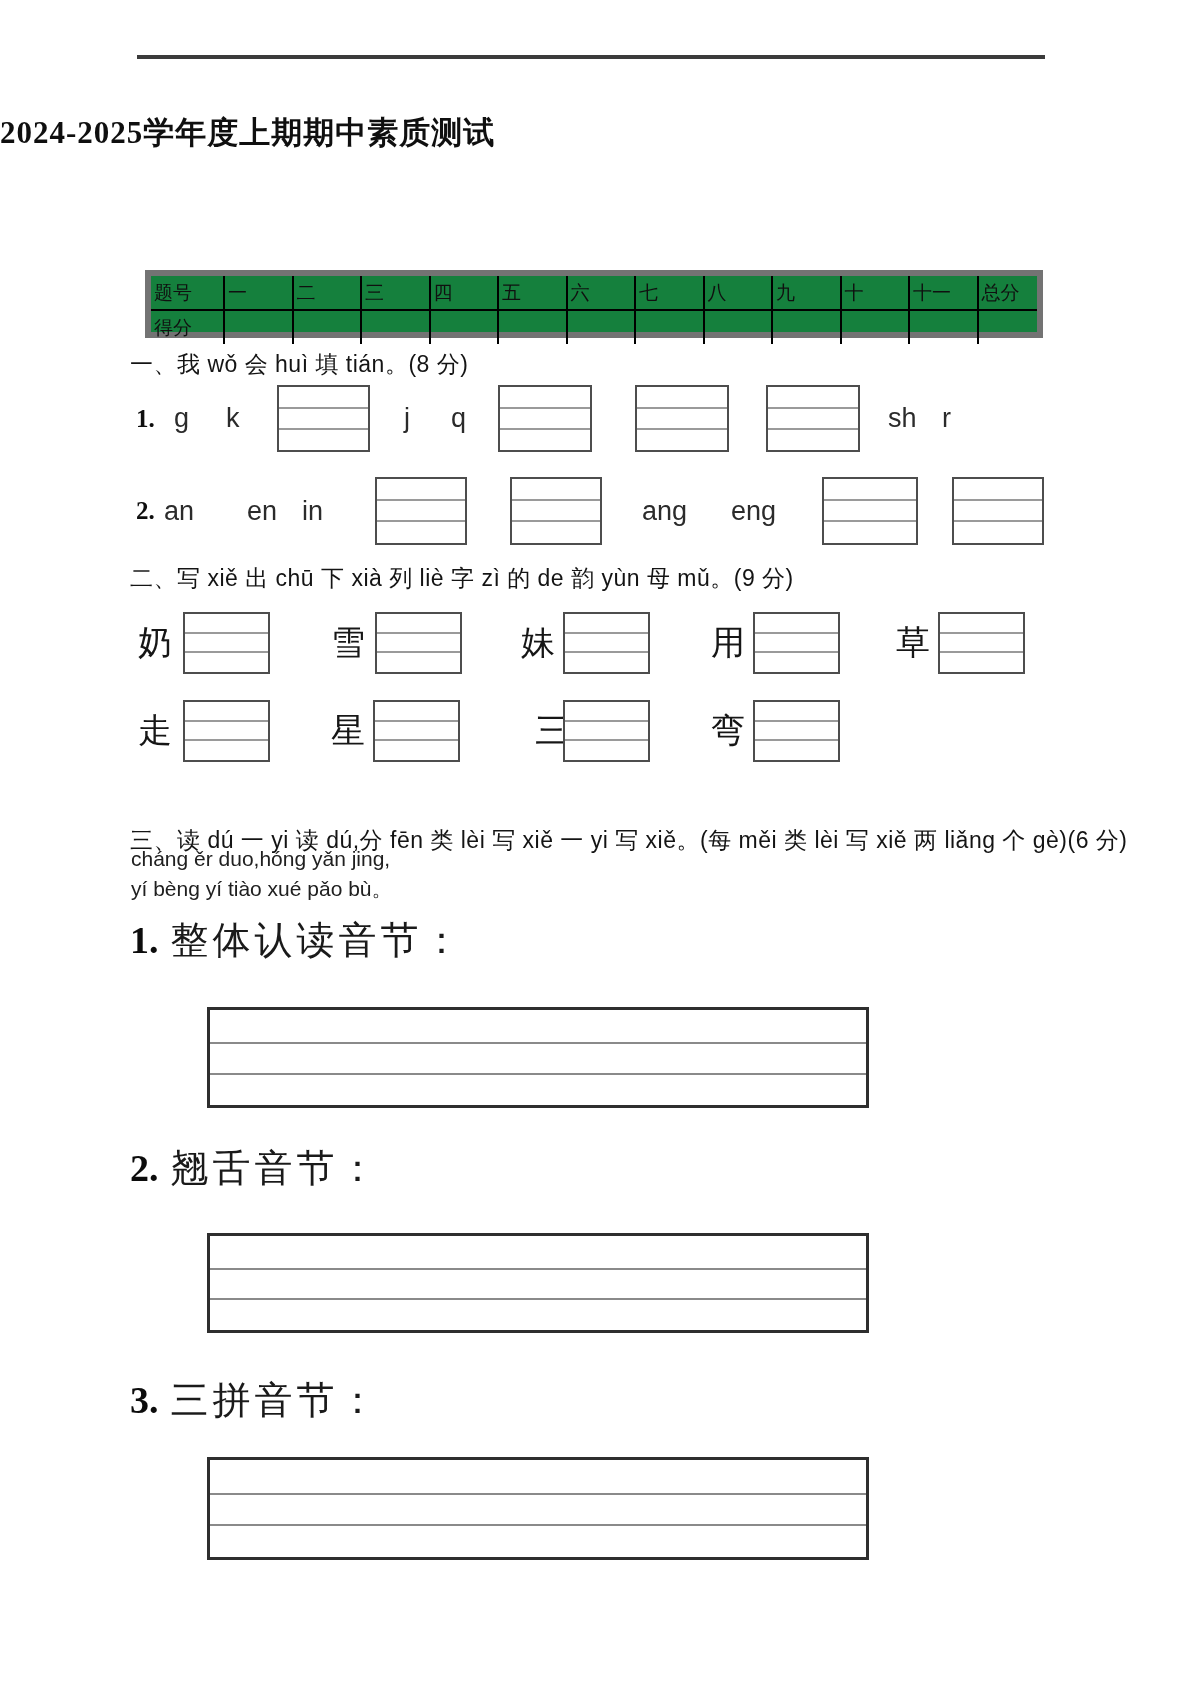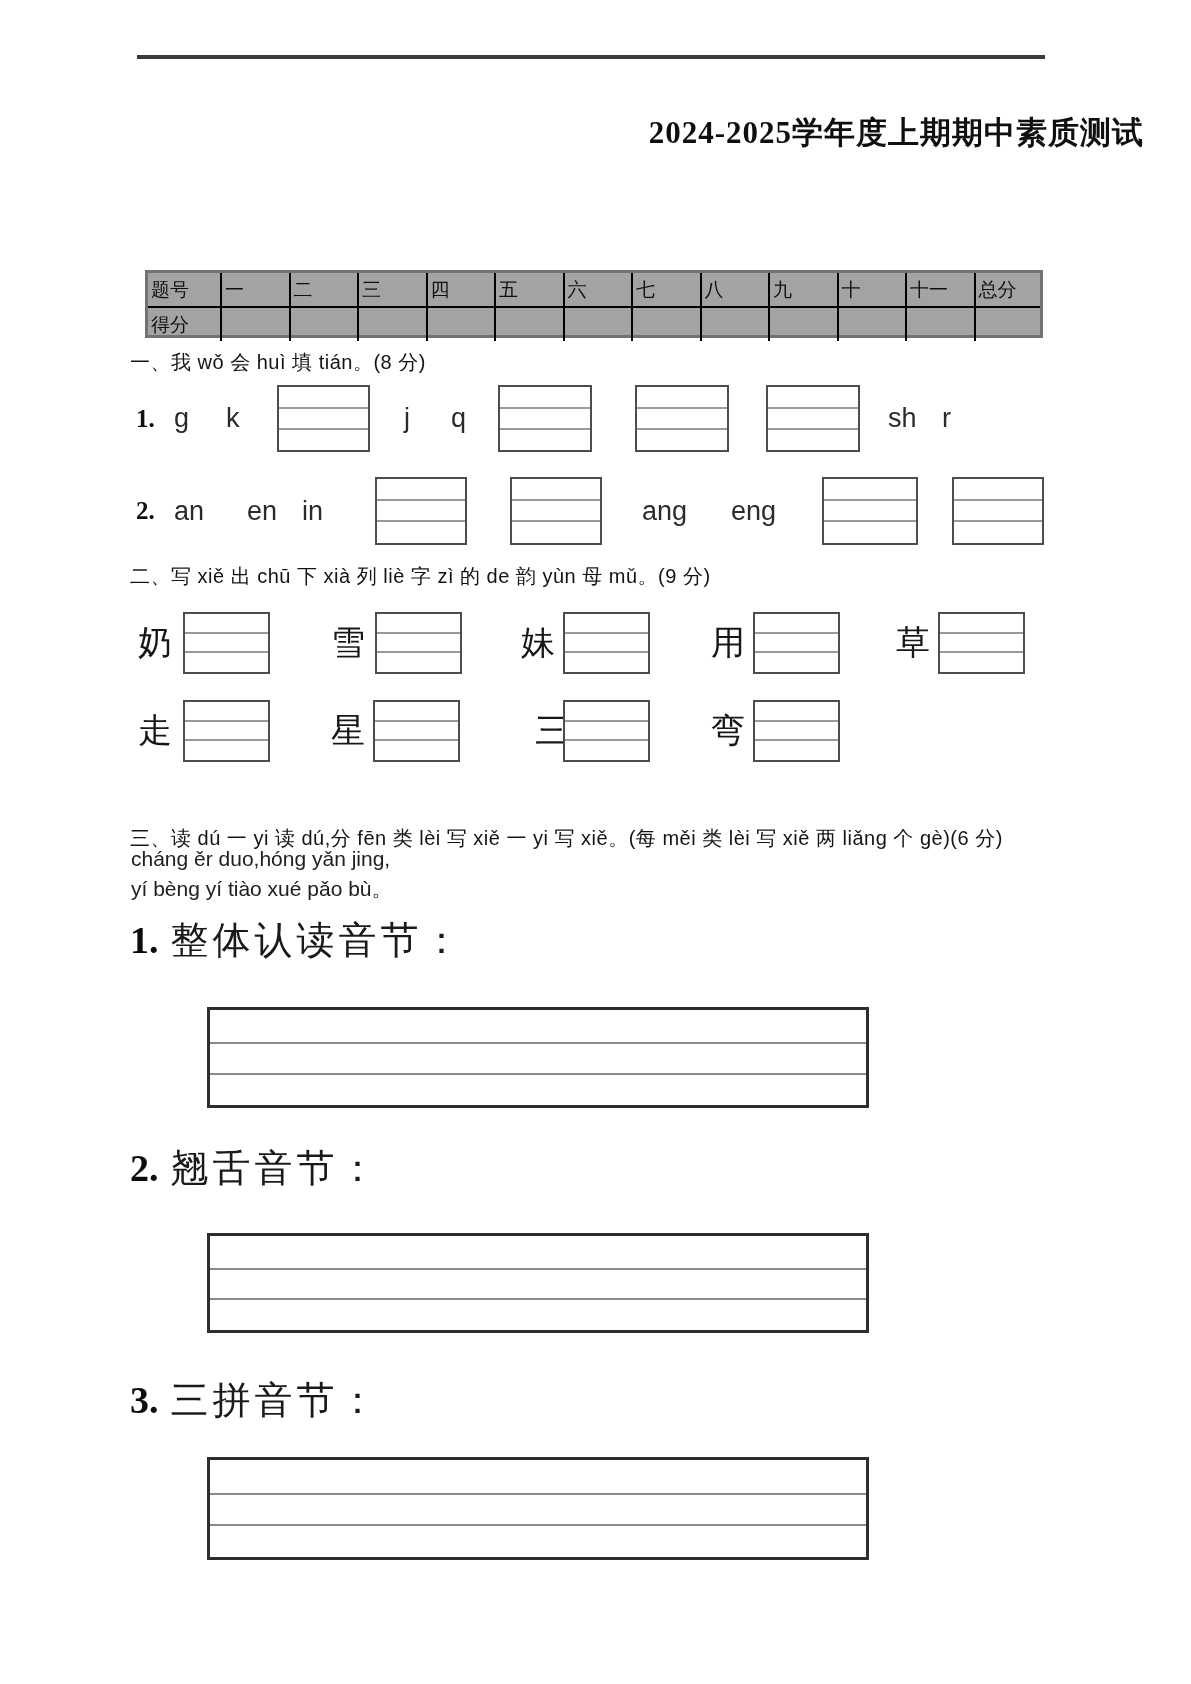--- a/index.html
+++ b/index.html
@@ -10,64 +10,63 @@
     font-family:"Liberation Sans", sans-serif;
     color:#1b1b1b;
     overflow:hidden;
   }
   .top-rule{
     position:absolute;left:137px;top:55px;width:908px;height:4px;
     background:#3b3b3b;
   }
   .title{
     position:absolute;left:0;top:112px;width:1112px;
-    text-align:right;
+    text-align:left;
     font-family:"Liberation Serif", serif;
     font-size:31px;font-weight:bold;color:#0f0f0f;
     letter-spacing:1px;
-    margin-left:32px;
   }
   .subtitle{
     position:absolute;left:0;top:178px;width:1112px;
     text-align:center;
     font-family:"Liberation Serif", serif;
     font-size:27px;font-weight:bold;color:#0f0f0f;
     letter-spacing:2px;
   }
   .meta{
     position:absolute;left:0;top:240px;width:1112px;
     text-align:center;
     font-family:"Liberation Serif", serif;
     font-size:18px;color:#141414;
   }
   
   .score-table{
     position:absolute;left:145px;top:270px;width:898px;height:68px;
     display:grid;
     grid-template-columns:74px repeat(11,68.5px) 1fr;
     grid-template-rows:35px 33px;
-    border:3px solid #737373;
-    box-sizing:border-box;
-    background:#a3a3a3;
+    border:6px solid #737373;
+    box-sizing:border-box;
+    background:#15803d;
   }
   .score-table .c{
     border-right:2px solid #000;
     border-bottom:2px solid #000;
     font-size:19px;color:#101010;
     display:flex;align-items:center;
     padding-left:3px;
     box-sizing:border-box;
     overflow:hidden;
   }
   .score-table .c.last{border-right:none;}
   .score-table .c.r2{border-bottom:none;}
   
   .sec-heading{
     position:absolute;left:130px;
-    font-size:20px;color:#141414;letter-spacing:0.5px;
+    font-size:23px;color:#141414;letter-spacing:0.5px;
     white-space:nowrap;
   }
   
   .fill-row{position:absolute;left:130px;height:67px;}
   .fill-row .tok{
     position:absolute;top:0;height:100%;
     display:flex;align-items:center;
     font-size:27px;color:#2b2b2b;
   }
   .fill-row .num{
@@ -181,21 +180,21 @@
     <span class="pbox" style="left:636px;width:94px;">
         <i class="l1"></i>
         <i class="l2"></i>
       </span>
     <span class="tok" style="left:758px;">sh</span>
     <span class="tok" style="left:812px;">r</span>
   </div>
 
   <div class="fill-row" style="top:477px;height:68px;width:940px;">
     <span class="tok num" style="left:6px;">2.</span>
-    <span class="tok" style="left:44px;">an</span>
+    <span class="tok" style="left:34px;">an</span>
     <span class="tok" style="left:117px;">en</span>
     <span class="tok" style="left:172px;">in</span>
     <span class="pbox" style="left:245px;width:92px;height:68px;">
         <i class="l1"></i>
         <i class="l2"></i>
       </span>
     <span class="pbox" style="left:380px;width:92px;height:68px;">
         <i class="l1"></i>
         <i class="l2"></i>
       </span>

